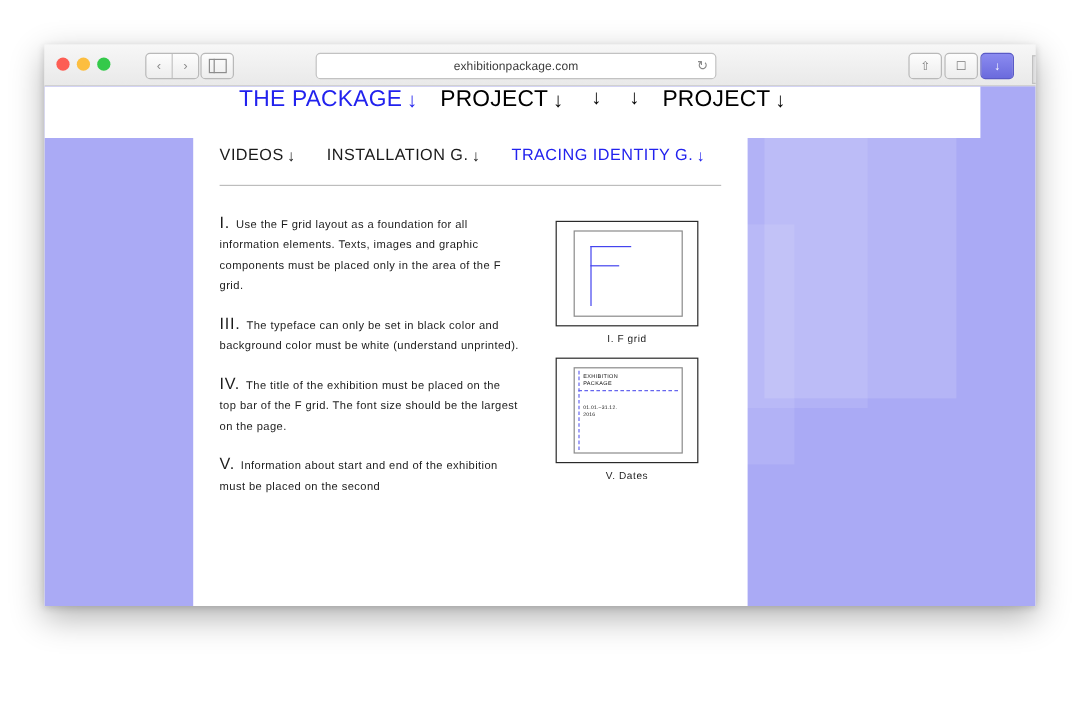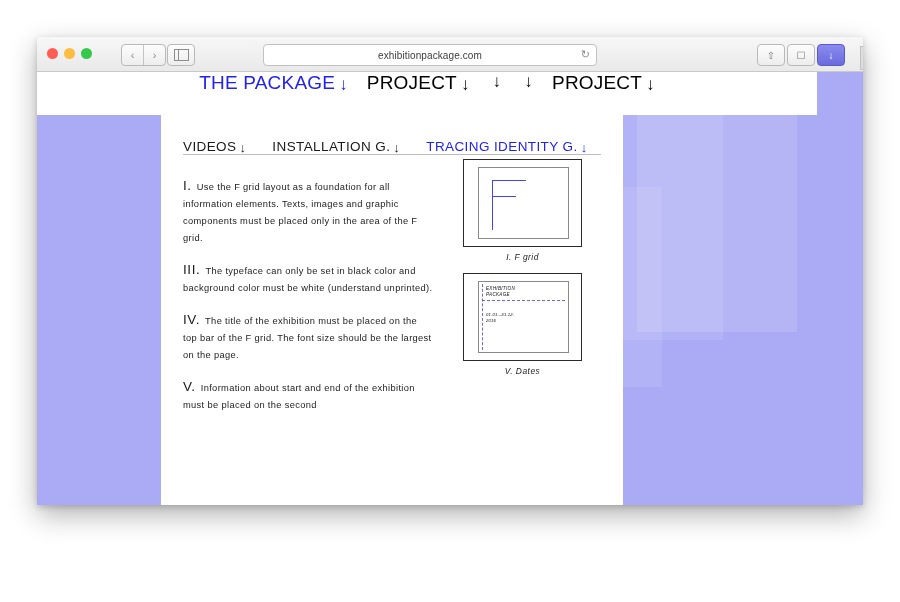--- a/index.html
+++ b/index.html
@@ -213,21 +213,21 @@
     height: 391px;
     background: #ffffff;
   }
 
   #subnav {
     position: relative;
     height: 33px;
     margin: 0 22px;
     border-bottom: 1px solid #bdbdbd;
     display: flex;
-    align-items: flex-end;
+    align-items: flex-start;
     padding-top: 6px;
   }
   .subnav-item {
     font-size: 13.5px;
     color: #1a1a1a;
     letter-spacing: 0.4px;
     display: inline-flex;
     align-items: baseline;
     margin-right: 26px;
     white-space: nowrap;
@@ -256,23 +256,22 @@
   }
   .rule .num {
     font-size: 13.5px;
     letter-spacing: 0.6px;
     margin-right: 5px;
   }
 
   #figures {
     position: absolute;
     left: 302px;
-    top: 4px;
+    top: 29px;
     width: 120px;
-    font-style: italic;
   }
   .figure { margin-bottom: 11px; }
   .fig-box {
     width: 119px;
     height: 88px;
     border: 1px solid #2a2a2a;
     background: #ffffff;
     position: relative;
     box-sizing: border-box;
   }

